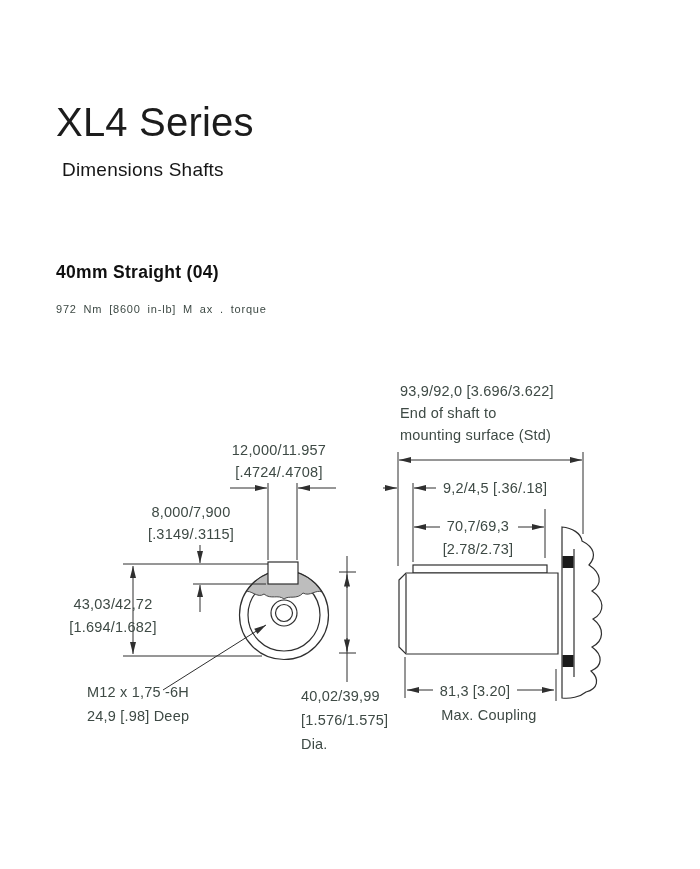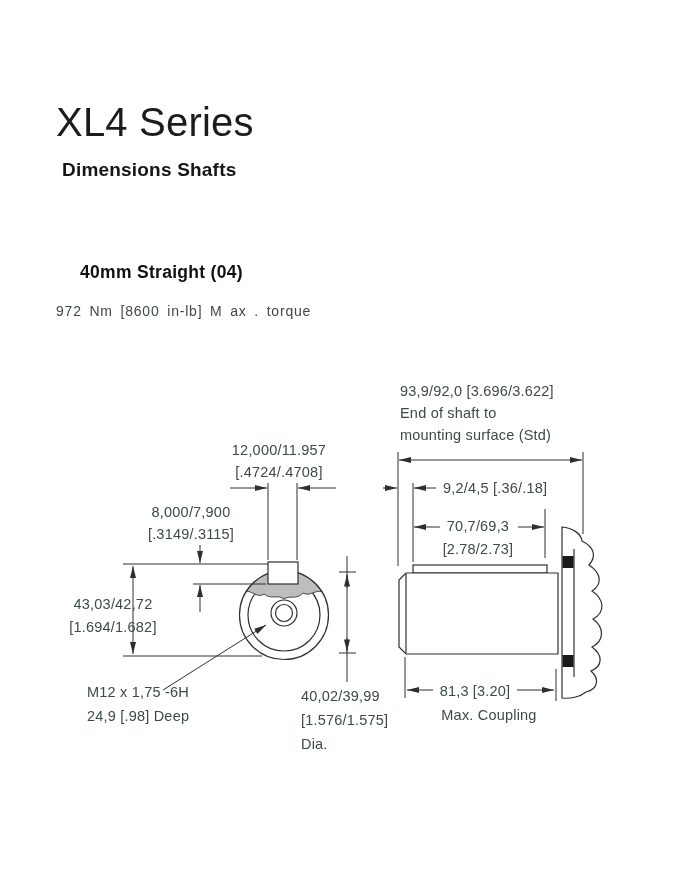--- a/index.html
+++ b/index.html
@@ -2,23 +2,23 @@
 <html><head>
 <meta charset="utf-8">
 <style>
   html,body{margin:0;padding:0;}
   body{
     width:700px;height:869px;background:#ffffff;position:relative;overflow:hidden;
     font-family:"Liberation Sans",sans-serif;
   }
   .abs{position:absolute;}
   .title{left:56px;top:100px;font-size:40px;color:#1c1c1c;letter-spacing:0.2px;}
-  .subtitle{left:62px;top:159px;font-size:19px;font-weight:700;color:#161616;letter-spacing:0.2px;}
-  .heading{left:56px;top:262px;font-size:17.5px;font-weight:700;color:#101010;letter-spacing:0.3px;margin-left:24px;}
-  .torque{left:56px;top:303px;font-size:14px;color:#3e4a45;letter-spacing:0.8px;word-spacing:3px;}
+  .subtitle{left:62px;top:159px;font-size:19px;font-weight:400;color:#161616;letter-spacing:0.2px;}
+  .heading{left:56px;top:262px;font-size:17.5px;font-weight:700;color:#101010;letter-spacing:0.3px;}
+  .torque{left:56px;top:303px;font-size:11px;color:#3e4a45;letter-spacing:0.8px;word-spacing:3px;}
   svg text{font-family:"Liberation Sans",sans-serif;font-size:14.5px;fill:#3e4a45;letter-spacing:0.2px;}
   svg .geo{stroke:#2f2f2f;stroke-width:1.2;fill:none;}
   svg .geow{stroke:#2f2f2f;stroke-width:1.2;fill:#ffffff;}
   svg .dim{stroke:#2f2f2f;stroke-width:1;fill:none;}
 </style>
 </head>
 <body>
 
 <div class="abs title">XL4 Series</div>
 <div class="abs subtitle">Dimensions Shafts</div>

